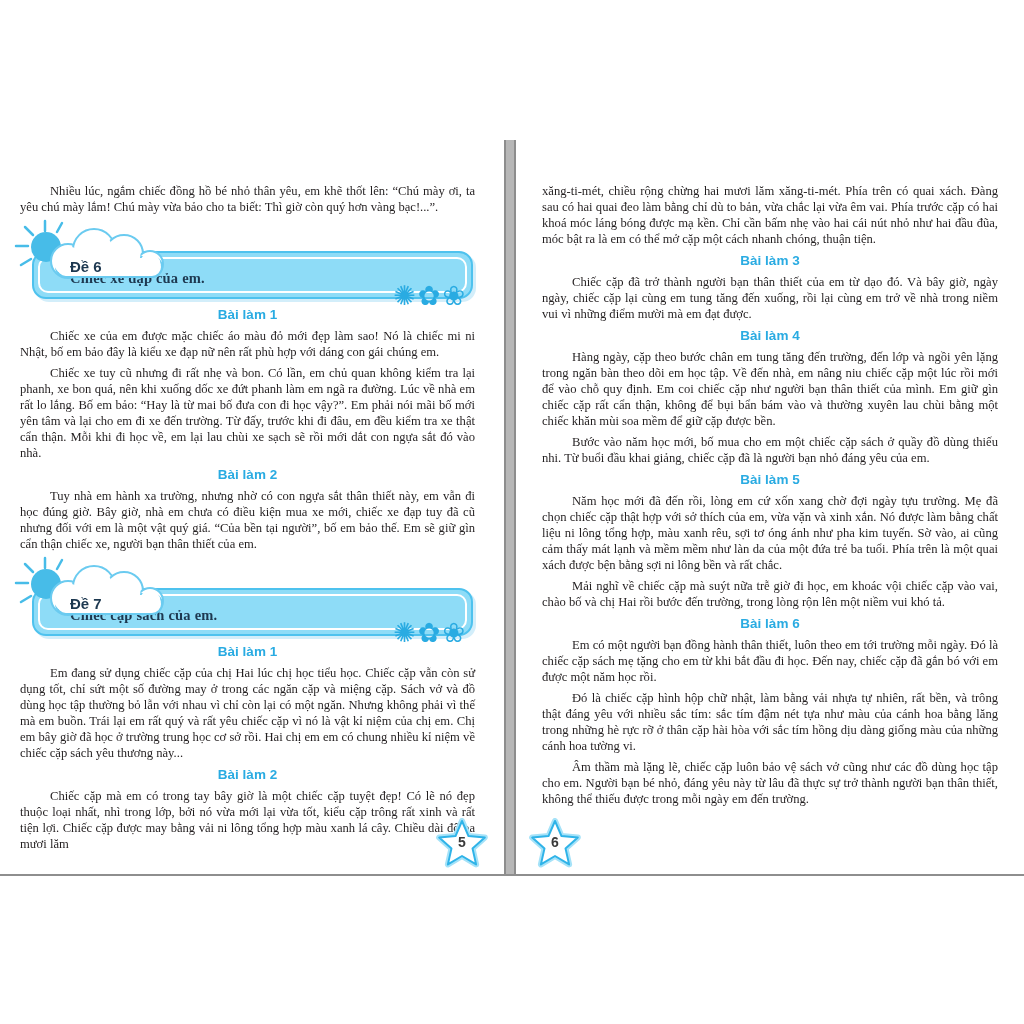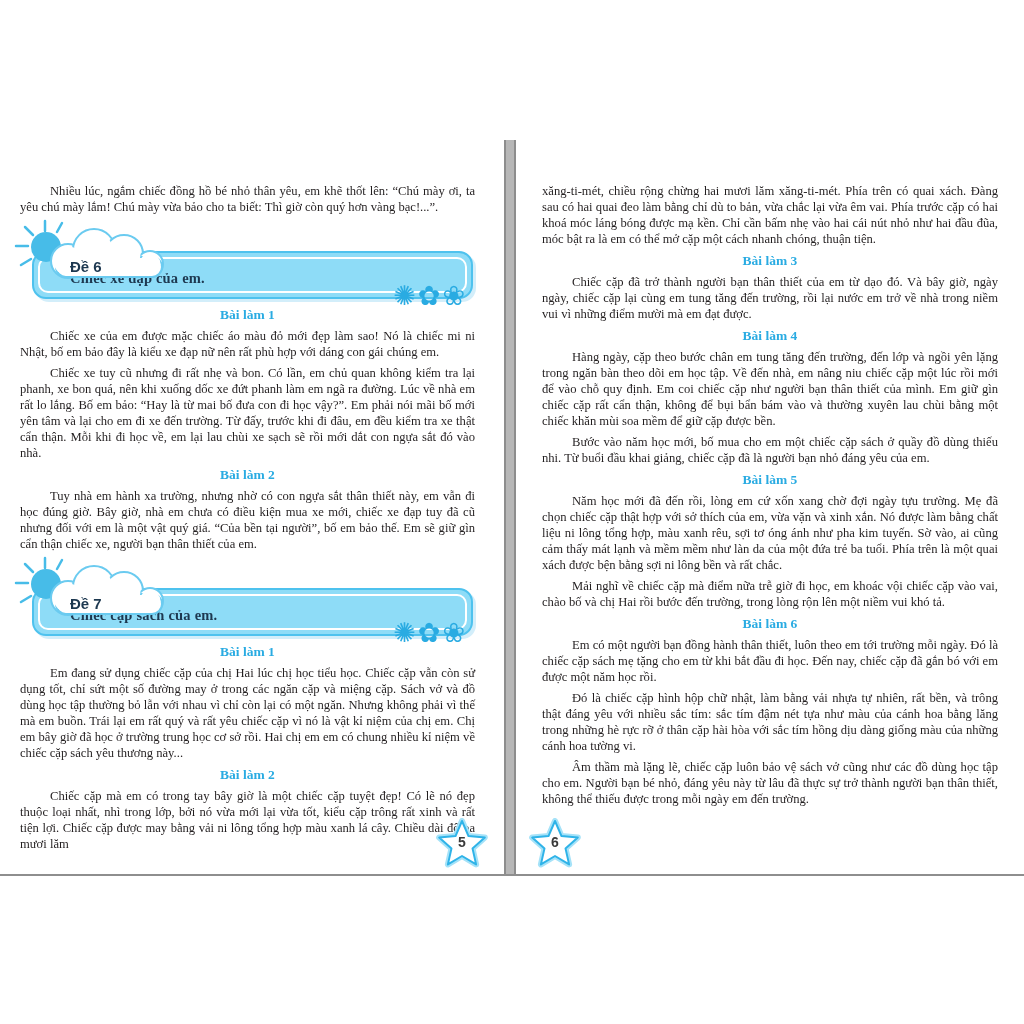--- a/index.html
+++ b/index.html
@@ -16,21 +16,21 @@
   }
   .page-edge-line{position:absolute;left:0;top:874px;width:1024px;height:2px;background:#8e8e8e;}
 
   p.body{
     font-size:12.6px;line-height:16px;text-align:justify;text-indent:30px;
     margin:0 0 5px 0;
   }
   p.body.noindent{text-indent:0;}
 
   h3.essay-heading{
-    font-family:Liberation Serif, serif;font-weight:bold;color:#29abe2;
+    font-family:Liberation Sans, sans-serif;font-weight:bold;color:#29abe2;
     font-size:13.5px;text-align:center;margin:6px 0 5px 0;line-height:16px;
   }
 
   
   .de-banner{position:relative;height:74px;margin:10px 0 8px 0;}
   .de-bar{
     position:absolute;left:12px;right:2px;bottom:0;height:44px;
     background:#8edcf7;border:2px solid #4ec2ee;border-radius:14px;
     box-shadow:3px 3px 0 rgba(110,200,240,0.30);
   }
@@ -143,29 +143,29 @@
 
   <h3 class="essay-heading">Bài làm 2</h3>
   <p class="body">Chiếc cặp mà em có trong tay bây giờ là một chiếc cặp tuyệt đẹp! Có lẽ nó đẹp thuộc loại nhất, nhì trong lớp, bởi nó vừa mới lại vừa tốt, kiểu cặp trông rất xinh và rất tiện lợi. Chiếc cặp được may bằng vải ni lông tổng hợp màu xanh lá cây. Chiều dài độ ba mươi lăm</p>
 </div>
 
 <div class="page page-right">
 
   <p class="body noindent">xăng-ti-mét, chiều rộng chừng hai mươi lăm xăng-ti-mét. Phía trên có quai xách. Đàng sau có hai quai đeo làm bằng chỉ dù to bản, vừa chắc lại vừa êm vai. Phía trước cặp có hai khoá móc láng bóng được mạ kền. Chỉ cần bấm nhẹ vào hai cái nút nhỏ như hai đầu đũa, móc bật ra là em có thể mở cặp một cách nhanh chóng, thuận tiện.</p>
 
   <h3 class="essay-heading">Bài làm 3</h3>
-  <p class="body">Chiếc cặp đã trở thành người bạn thân thiết của em từ dạo đó. Và bây giờ, ngày ngày, chiếc cặp lại cùng em tung tăng đến trường, rồi lại nước em trở về nhà trong niềm vui vì những điểm mười mà em đạt được.</p>
+  <p class="body">Chiếc cặp đã trở thành người bạn thân thiết của em từ dạo đó. Và bây giờ, ngày ngày, chiếc cặp lại cùng em tung tăng đến xuống, rồi lại cùng em trở về nhà trong niềm vui vì những điểm mười mà em đạt được.</p>
 
   <h3 class="essay-heading">Bài làm 4</h3>
   <p class="body">Hàng ngày, cặp theo bước chân em tung tăng đến trường, đến lớp và ngồi yên lặng trong ngăn bàn theo dõi em học tập. Về đến nhà, em nâng niu chiếc cặp một lúc rồi mới để vào chỗ quy định. Em coi chiếc cặp như người bạn thân thiết của mình. Em giữ gìn chiếc cặp rất cẩn thận, không để bụi bẩn bám vào và thường xuyên lau chùi bằng một chiếc khăn mùi soa mềm để giữ cặp được bền.</p>
   <p class="body">Bước vào năm học mới, bố mua cho em một chiếc cặp sách ở quầy đồ dùng thiếu nhi. Từ buổi đầu khai giảng, chiếc cặp đã là người bạn nhỏ đáng yêu của em.</p>
 
   <h3 class="essay-heading">Bài làm 5</h3>
   <p class="body">Năm học mới đã đến rồi, lòng em cứ xốn xang chờ đợi ngày tựu trường. Mẹ đã chọn chiếc cặp thật hợp với sở thích của em, vừa vặn và xinh xắn. Nó được làm bằng chất liệu ni lông tổng hợp, màu xanh rêu, sợi tơ óng ánh như pha kim tuyến. Sờ vào, ai cũng cảm thấy mát lạnh và mềm mềm như làn da của một đứa trẻ ba tuổi. Phía trên là một quai xách được bện bằng sợi ni lông bền và rất chắc.</p>
-  <p class="body">Mải nghĩ về chiếc cặp mà điểm nữa trễ giờ đi học, em khoác vội chiếc cặp vào vai, chào bố và chị Hai rồi bước đến trường, trong lòng rộn lên một niềm vui khó tả.</p>
+  <p class="body">Mải nghĩ về chiếc cặp mà suýt nữa trễ giờ đi học, em khoác vội chiếc cặp vào vai, chào bố và chị Hai rồi bước đến trường, trong lòng rộn lên một niềm vui khó tả.</p>
 
   <h3 class="essay-heading">Bài làm 6</h3>
   <p class="body">Em có một người bạn đồng hành thân thiết, luôn theo em tới trường mỗi ngày. Đó là chiếc cặp sách mẹ tặng cho em từ khi bắt đầu đi học. Đến nay, chiếc cặp đã gắn bó với em được một năm học rồi.</p>
   <p class="body">Đó là chiếc cặp hình hộp chữ nhật, làm bằng vải nhựa tự nhiên, rất bền, và trông thật đáng yêu với nhiều sắc tím: sắc tím đậm nét tựa như màu của cánh hoa bằng lăng trong những hè rực rỡ ở thân cặp hài hòa với sắc tím hồng dịu dàng giống màu của những cánh hoa tường vi.</p>
   <p class="body">Âm thầm mà lặng lẽ, chiếc cặp luôn bảo vệ sách vở cũng như các đồ dùng học tập cho em. Người bạn bé nhỏ, đáng yêu này từ lâu đã thực sự trở thành người bạn thân thiết, không thể thiếu được trong mỗi ngày em đến trường.</p>
 </div>
 
 <div class="star-badge star5">
   <svg width="52" height="52" viewBox="0 0 52 52">
     <polygon points="26,3 32.5,18.1 48.8,19.6 36.5,30.4 40.1,46.4 26,38 11.9,46.4 15.5,30.4 3.2,19.6 19.5,18.1" fill="none" stroke="#a5e2f8" stroke-width="6" stroke-linejoin="round"></polygon>

